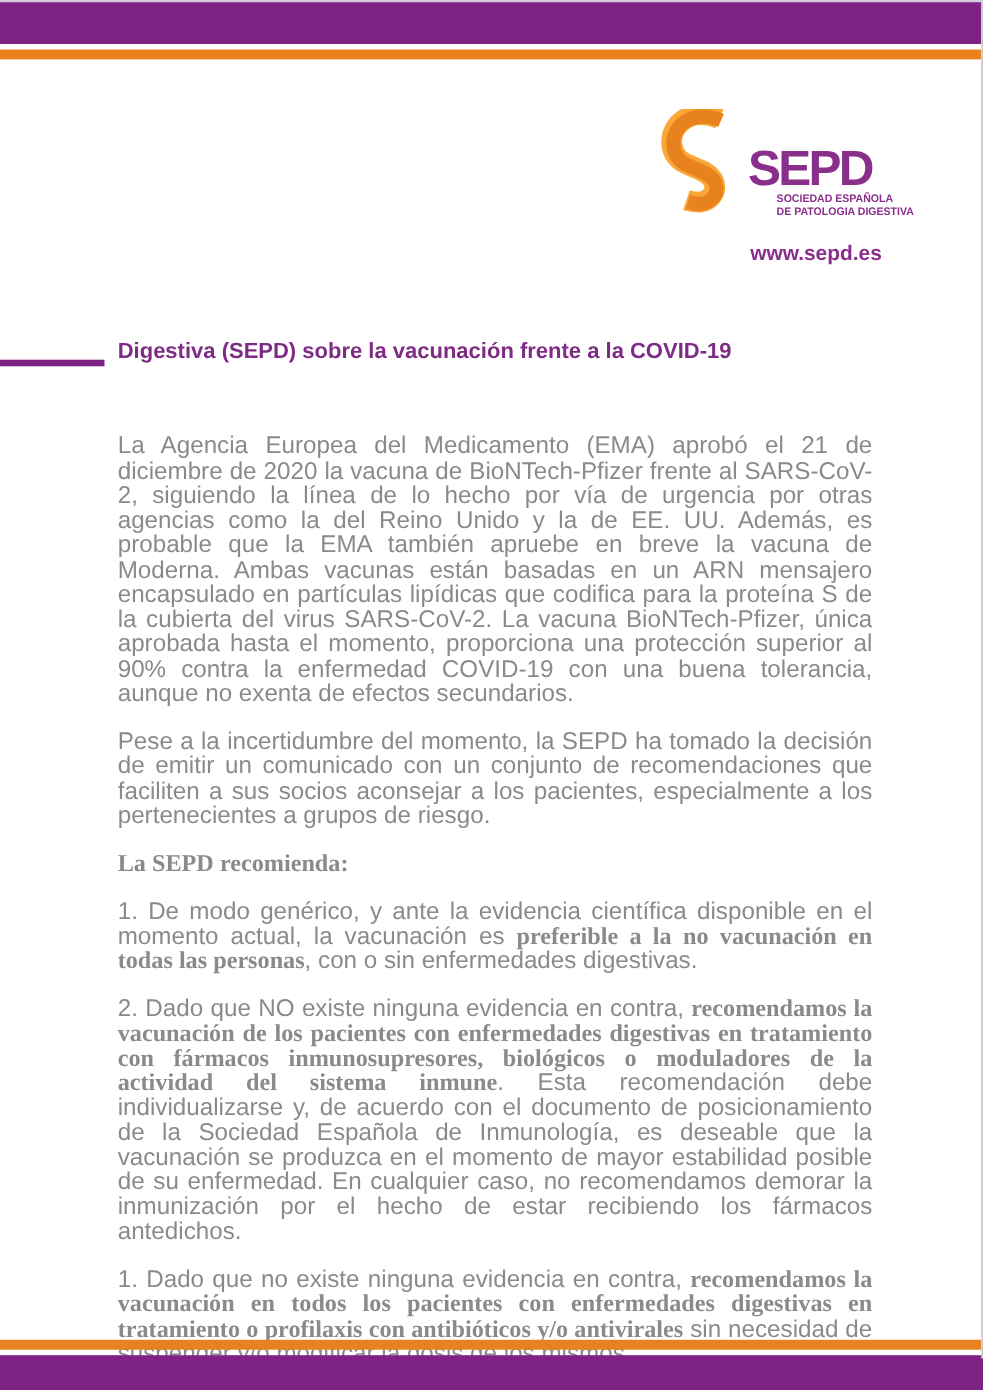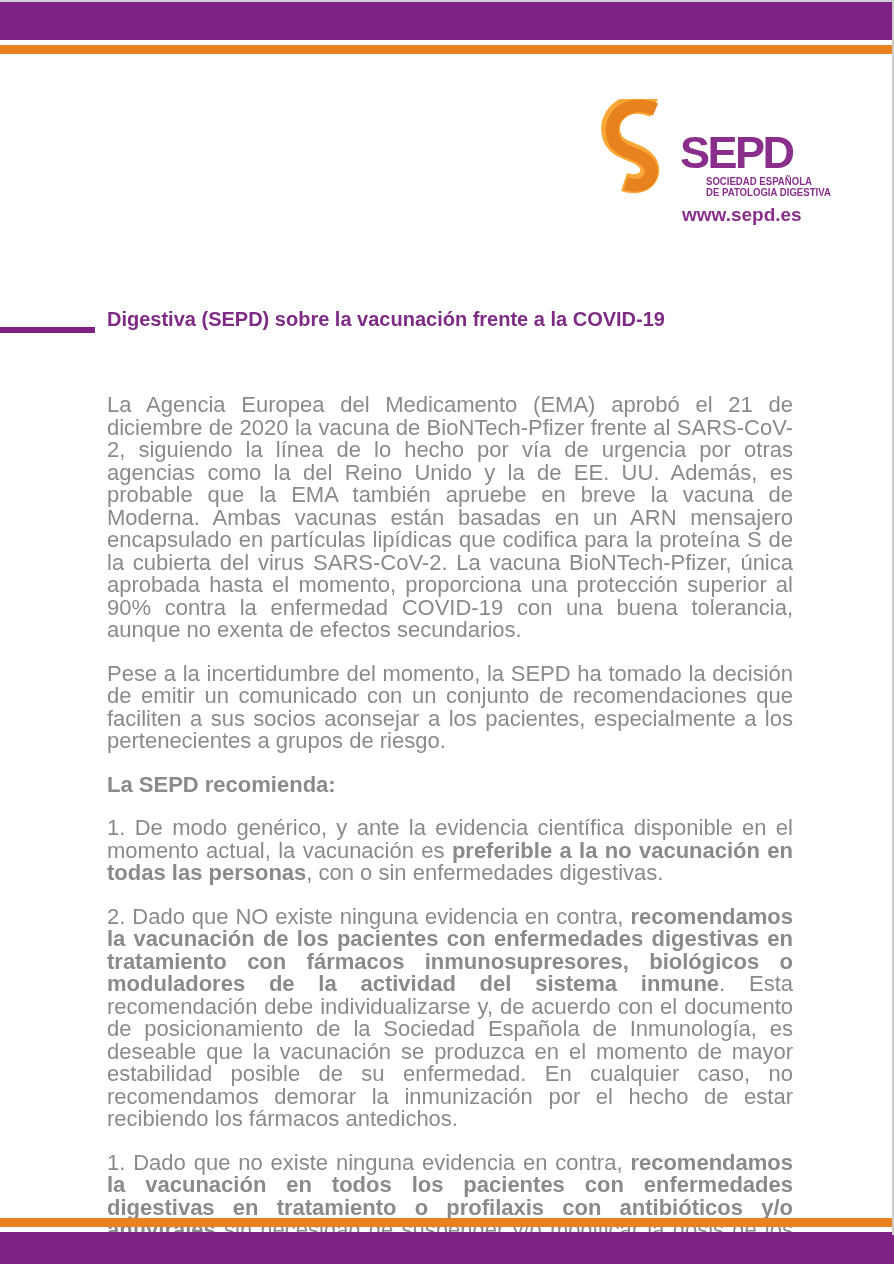--- a/index.html
+++ b/index.html
@@ -15,35 +15,35 @@
   .band-orange-bottom{top:1218px;height:9px;background:var(--band-orange,#E8811E);}
   .band-purple-bottom{top:1232px;height:32px;right:0;background:var(--band-purple,#7E2283);}
 
   
   .logo-mark{position:absolute;left:598px;top:99px;width:70px;height:98px;}
   .logo-acronym{position:absolute;left:680px;top:130px;font-size:45px;line-height:1;
     font-weight:bold;letter-spacing:-2.5px;color:var(--logo-purple,#8A2E8C);}
   .logo-org{position:absolute;left:706px;top:177px;font-size:10px;line-height:10.5px;
     font-weight:bold;letter-spacing:0;color:var(--logo-purple,#8A2E8C);white-space:nowrap;}
   .logo-org span{display:block;transform:scaleX(.96);transform-origin:left top;}
-  .website{position:absolute;left:682px;top:204px;width:112px;text-align:right;
+  .website{position:absolute;left:682px;top:220px;width:112px;text-align:right;
     font-size:19px;font-weight:bold;color:var(--logo-purple,#8A2E8C);}
 
   
   .title-accent{position:absolute;left:0;top:327px;width:95px;height:6px;background:var(--band-purple,#7E2283);}
   .doc-title{position:absolute;left:107px;top:306px;width:690px;margin:0;
     font-size:20px;line-height:26px;font-weight:bold;color:var(--heading-purple,#7D2B84);}
   .doc-title .tl{display:block;}
 
   
   .doc-body{position:absolute;left:107px;top:394px;width:686px;
     font-size:22px;line-height:22.5px;color:var(--body-text,#8A8A8D);}
   .doc-body p{margin:0 0 21px 0;text-align:justify;}
   .doc-body p.heading{text-align:left;font-weight:bold;}
-  .doc-body span.b{font-weight:bold;}
+  .doc-body span.b{font-weight:bold;font-family:Liberation Serif, serif;}
 </style>
 </head>
 <body>
 
 <div class="page">
   <div class="edge-top"></div>
 
   <div class="band band-purple-top"></div>
   <div class="band band-orange-top"></div>
 

